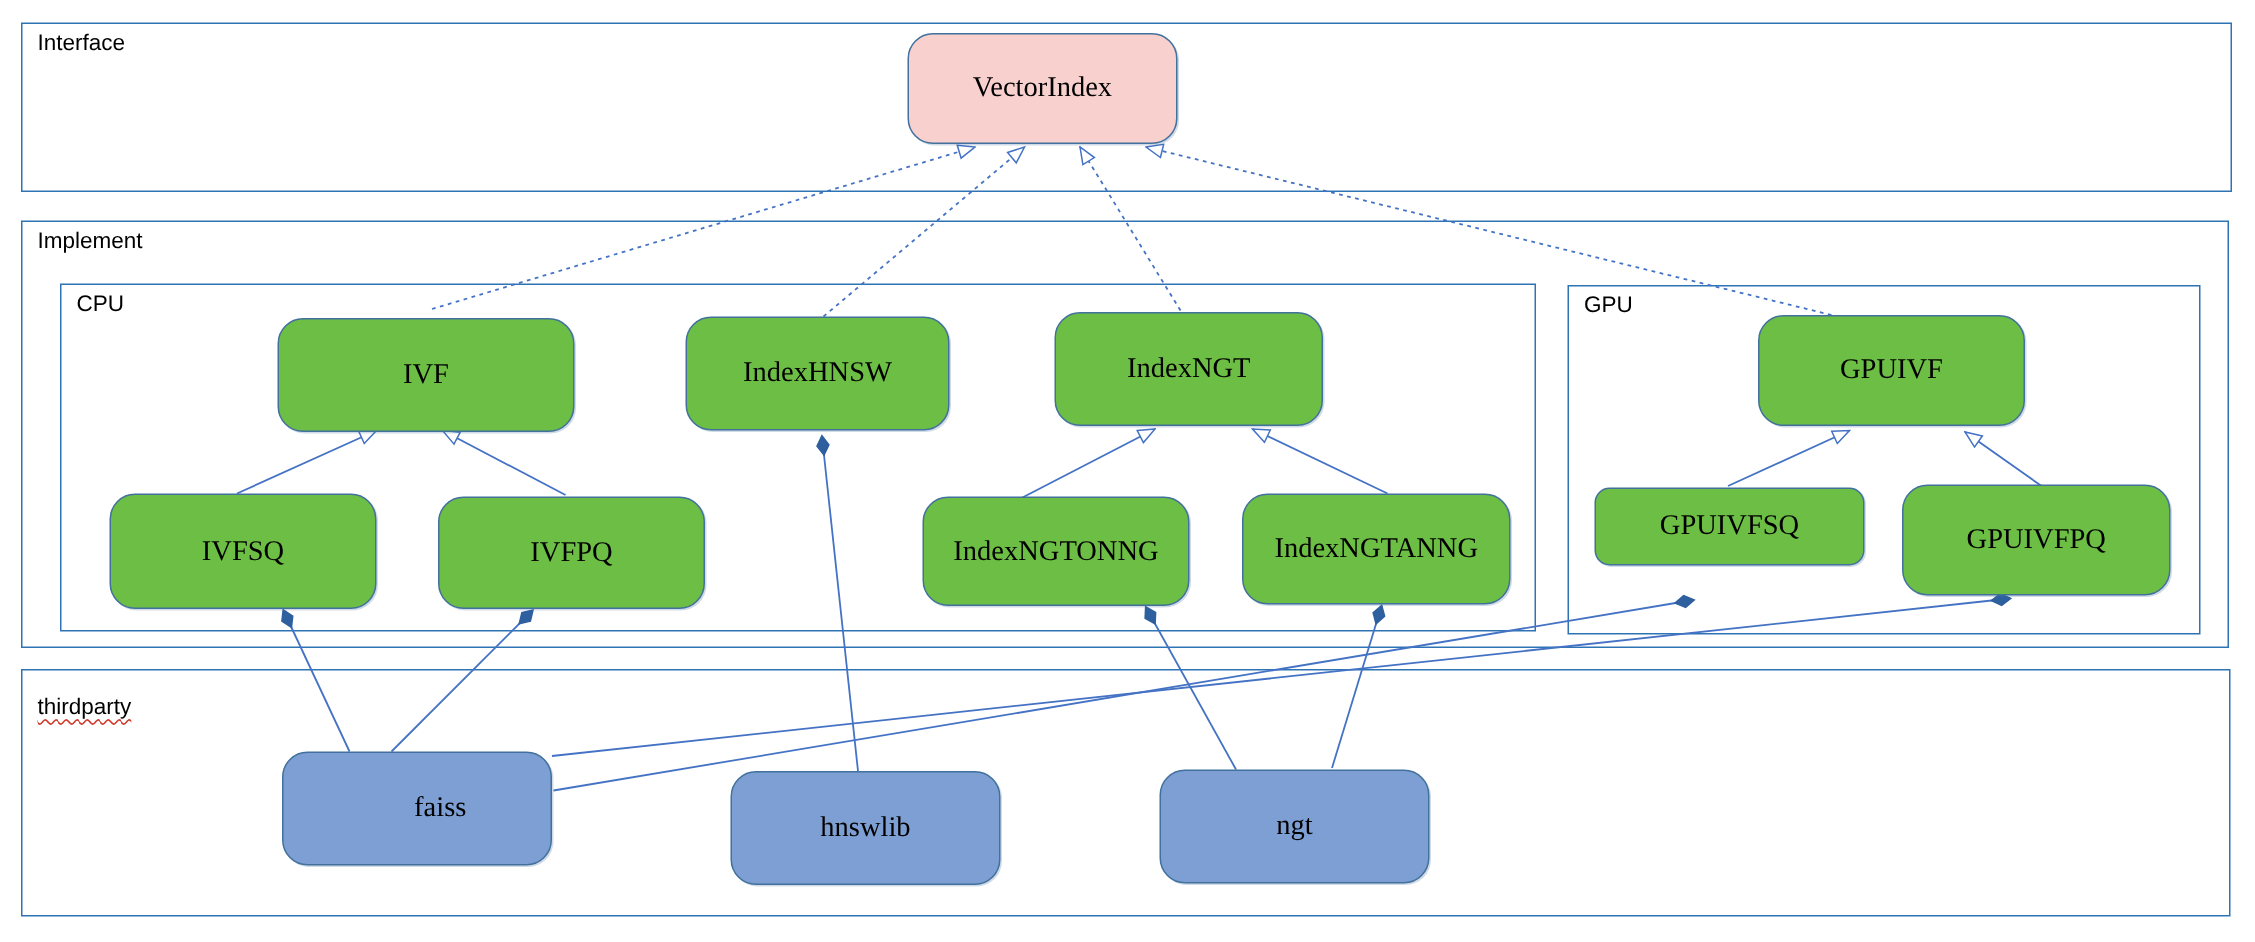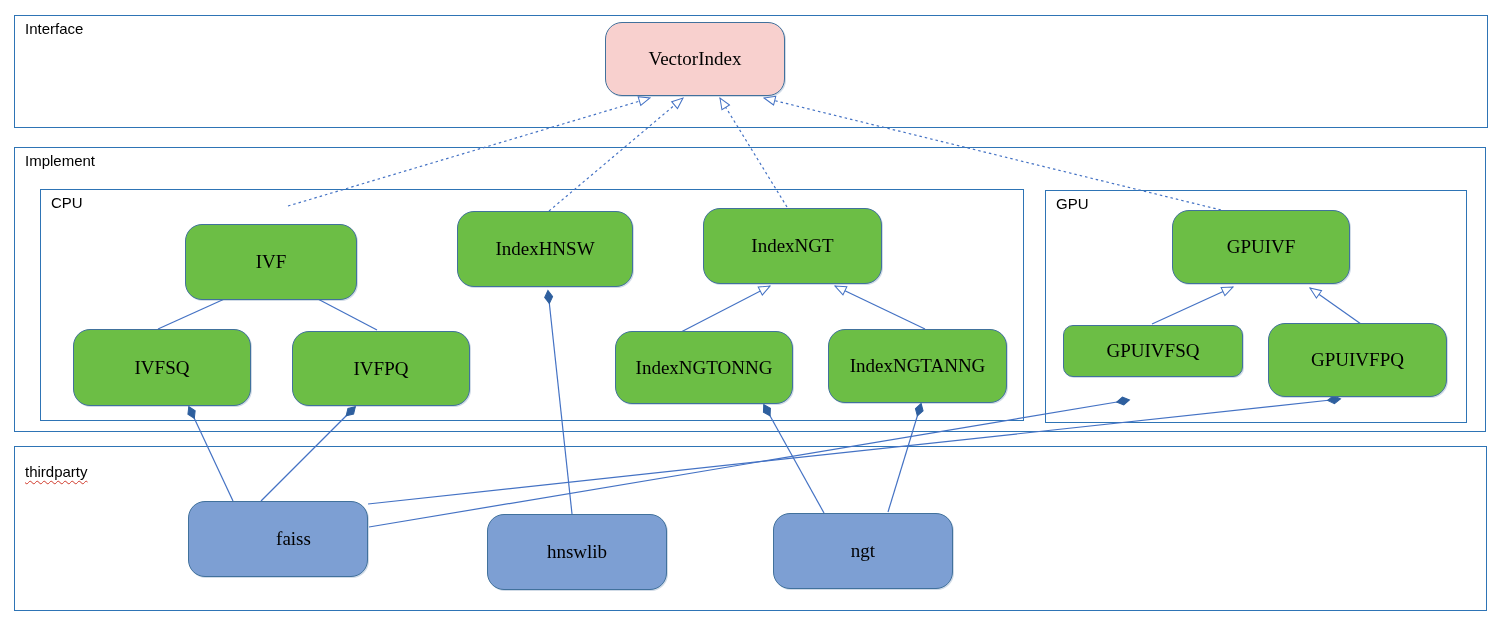--- a/index.html
+++ b/index.html
@@ -18,21 +18,21 @@
   svg.edges{position:absolute;left:0;top:0;width:1503px;height:628px;}
   
   .node{position:absolute;box-sizing:border-box;border:1.4px solid #41719c;border-radius:17px;
         display:flex;align-items:center;justify-content:center;
         font-family:"Liberation Serif","DejaVu Serif",serif;font-size:19px;color:#000;
         box-shadow:1px 1px 0 rgba(70,110,160,.25);}
   .node-interface{background:#f8d0ce;}
   .node-class{background:#6cbe45;}
   .node-lib{background:#7d9fd3;}
   .n-vectorindex{left:605px;top:22px;width:180px;height:74px;}
-  .n-ivf{left:185px;top:224px;width:172px;height:76px;}
+  .n-ivf{left:185px;top:212px;width:198px;height:76px;}
   .n-indexhnsw{left:457px;top:211px;width:176px;height:76px;}
   .n-indexngt{left:703px;top:208px;width:179px;height:76px;}
   .n-ivfsq{left:73px;top:329px;width:178px;height:77px;}
   .n-ivfpq{left:292px;top:331px;width:178px;height:75px;}
   .n-indexngtonng{left:615px;top:331px;width:178px;height:73px;}
   .n-indexngtanng{left:828px;top:329px;width:179px;height:74px;}
   .n-gpuivf{left:1172px;top:210px;width:178px;height:74px;}
   .n-gpuivfsq{left:1063px;top:325px;width:180px;height:52px;border-radius:10px;}
   .n-gpuivfpq{left:1268px;top:323px;width:179px;height:74px;}
   .n-faiss{left:188px;top:501px;width:180px;height:76px;padding-left:31px;}

